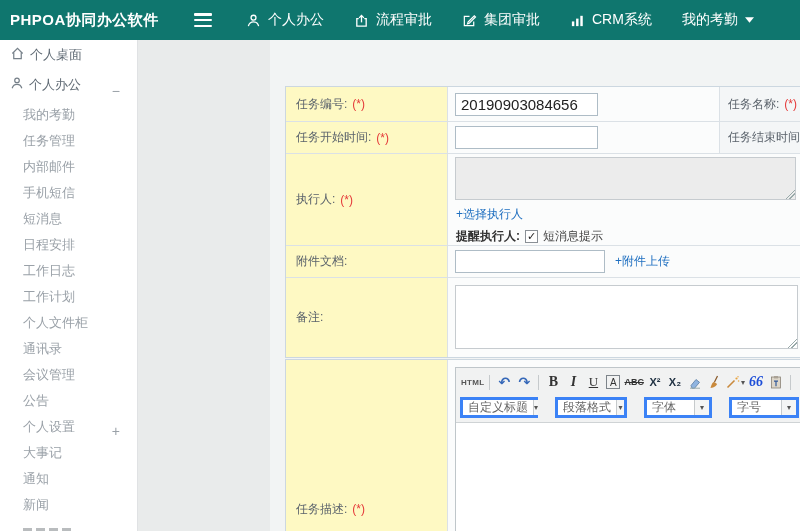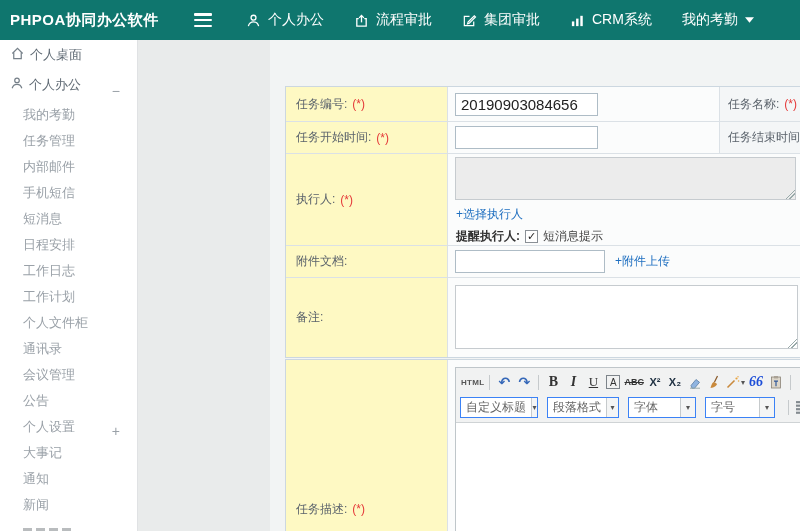--- a/index.html
+++ b/index.html
@@ -74,21 +74,21 @@
   .tb-undo,.tb-redo { color:#3668b8; font-weight:bold; font-size:14px; }
   .tb-bold { font-family:"Liberation Serif",serif; font-weight:bold; font-size:14px; }
   .tb-italic { font-family:"Liberation Serif",serif; font-style:italic; font-weight:bold; font-size:14px; }
   .tb-under { font-family:"Liberation Serif",serif; font-size:13px; text-decoration:underline; }
   .tb-fontbox { border:1px solid #7d848a; font-size:10px; height:14px; min-width:14px; padding:0 1px; margin:0 3px; }
   .tb-strike { font-size:9px; font-weight:bold; text-decoration:line-through; }
   .tb-supsub { font-size:11px; font-weight:bold; color:#234; }
   .tb-quote { font-family:"Liberation Serif",serif; font-style:italic; font-weight:bold; font-size:14px; color:#1d4ed8; }
   .tb-caret { font-size:8px; color:#555; margin-left:1px; }
   .tb-color { font-weight:bold; font-size:13px; }
-  .sel { height:21px; border:1px solid #3b82f6; background:#fff; display:flex; align-items:center; margin-right:9px; cursor:pointer; flex-shrink:0; }
+  .sel { height:21px; border:3px solid #3b82f6; background:#fff; display:flex; align-items:center; margin-right:17px; cursor:pointer; flex-shrink:0; }
   .sel .txt { padding:0 5px; font-size:12px; color:#666; flex:1; white-space:nowrap; }
   .sel .car { width:15px; height:100%; border-left:1px solid #c6cacc; display:flex; align-items:center; justify-content:center; font-size:8px; color:#555; background:#f4f5f5; }
   .w1{width:78px;} .w2{width:72px;} .w3{width:68px;} .w4{width:70px;}
   .align { margin:0 3px; display:flex; cursor:pointer; }
   .econtent { flex:1; background:#fff; }
 </style>
 </head>
 <body>
 
 <header class="topbar">

